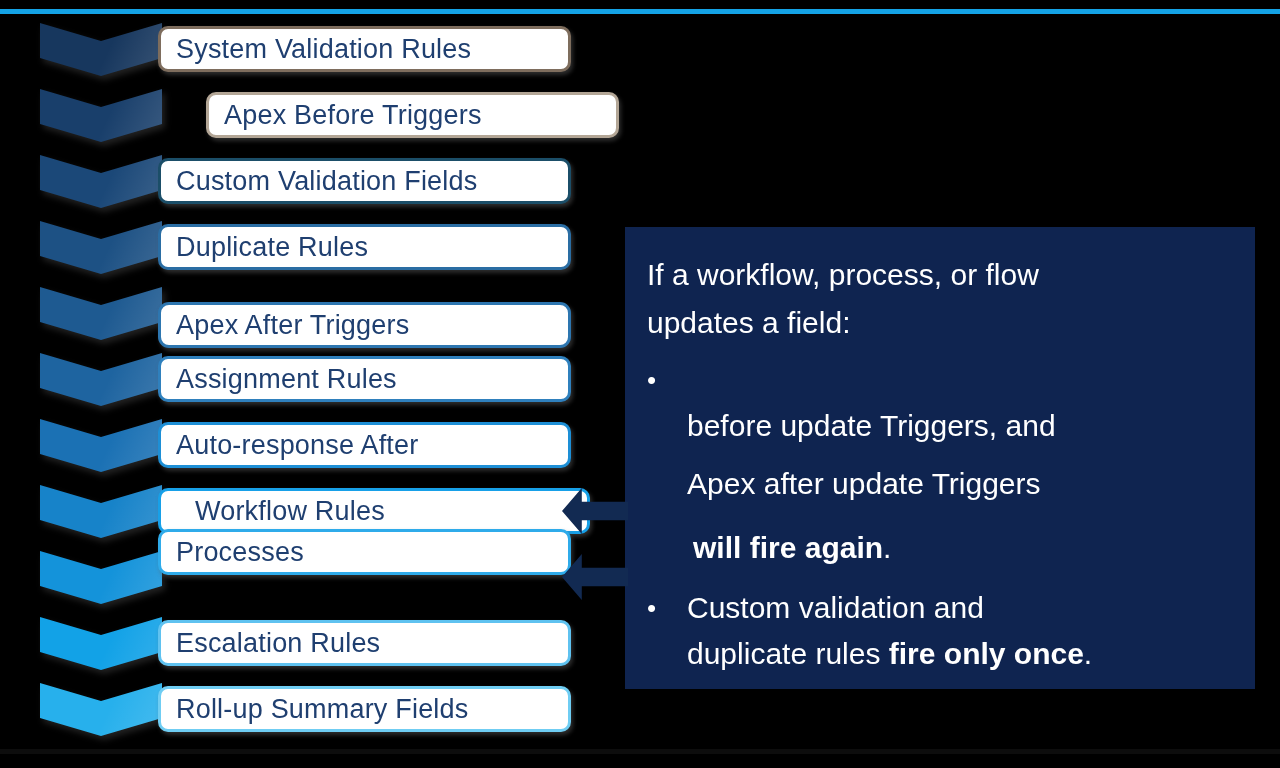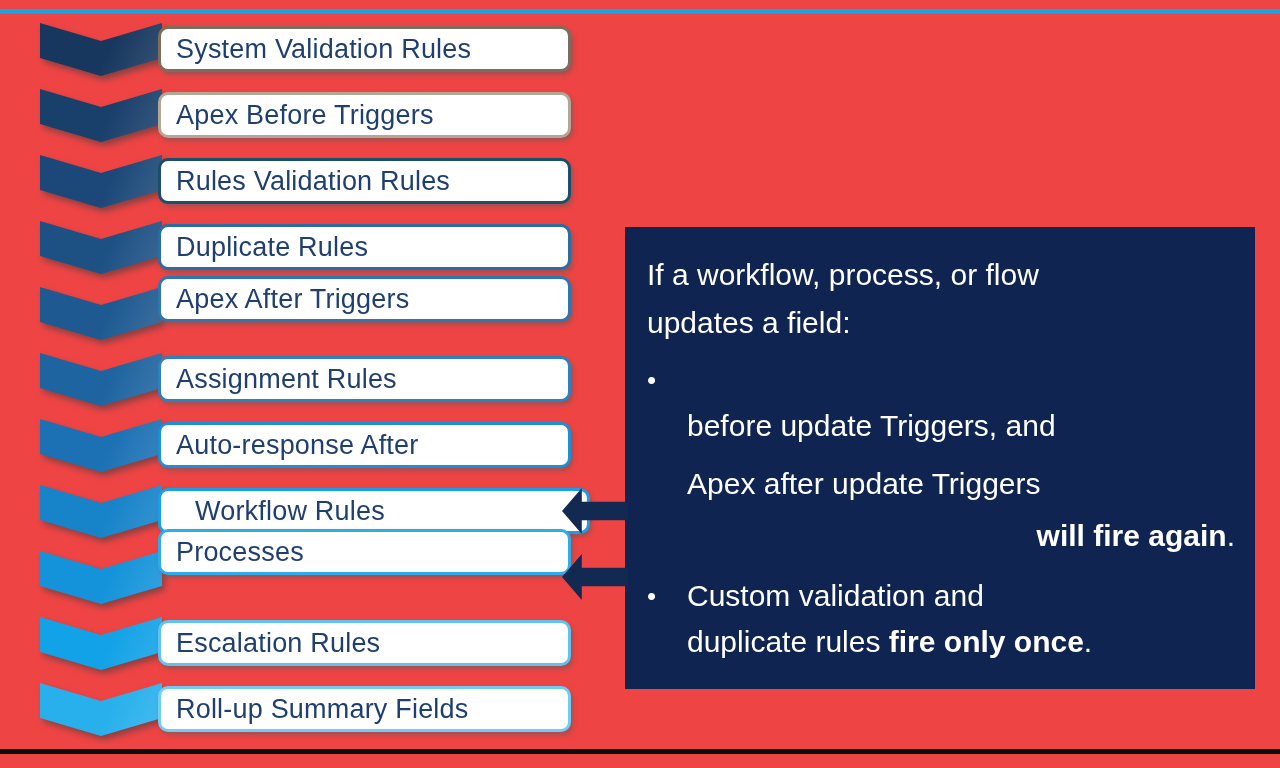--- a/index.html
+++ b/index.html
@@ -1,17 +1,17 @@
 <!DOCTYPE html>
 <html><head>
 <meta charset="utf-8">
 <style>
   html,body{margin:0;padding:0;background:#ffffff;}
   #slide{
-    position:relative;width:1280px;height:768px;background:#ef4444;
+    position:relative;width:1280px;height:768px;background:#000000;
     overflow:hidden;font-family:"Liberation Sans", sans-serif;
   }
   
   .top-rule{position:absolute;left:0;top:9px;width:1280px;height:5px;}
   .bottom-rule{position:absolute;left:0;top:749px;width:1280px;height:5px;}
   
   .chev-wrap{position:absolute;left:40px;width:122px;height:53px;
     filter:drop-shadow(3px 4px 3px rgba(60,60,60,0.55));}
   .chev{width:100%;height:100%;
     clip-path:polygon(0 0,50% 34%,100% 0,100% 66%,50% 100%,0 66%);
@@ -22,21 +22,21 @@
     display:flex;align-items:center;padding-left:15px;}
   .step-box span{font-size:27px;color:#1f3f70;letter-spacing:0.2px;white-space:nowrap;}
   
   .info-panel{position:absolute;left:625px;top:227px;width:630px;height:462px;
     color:#ffffff;box-sizing:border-box;padding:24px 20px 0 22px;}
   .info-panel .intro{margin:0 0 10px 0;font-size:30px;line-height:48px;}
   .bullet{display:flex;font-size:30px;line-height:46px;}
   .bullet .marker{width:40px;flex:0 0 40px;font-size:26px;line-height:46px;}
   .bullet .btext{flex:1;}
   .line3{margin-top:12px;}
-  .boldline{margin-top:6px;padding-left:6px;text-align:right;}
+  .boldline{margin-top:18px;padding-left:6px;}
   .bullet2{margin-top:14px;}
   b{font-weight:bold;}
   
   .arrow{position:absolute;width:66px;height:46px;
     clip-path:polygon(0 50%,30% 0,30% 30%,100% 30%,100% 70%,30% 70%,30% 100%);}
   
   .watermark{position:absolute;left:640px;top:300px;width:320px;height:460px;
     transform:rotate(-62deg);opacity:0.10;pointer-events:none;
     background:radial-gradient(ellipse 40% 12% at 50% 30%, #ff6f91 0%, transparent 70%),
                radial-gradient(ellipse 45% 10% at 45% 60%, #ff6f91 0%, transparent 70%),
@@ -52,39 +52,39 @@
   <div id="steps-layer">
       <div class="chev-wrap" style="top: 23px;">
         <div class="chev" style="background-color: rgb(23, 55, 94);"></div>
       </div>
       <div class="step-box" style="top: 26px; border-color: rgb(126, 109, 93);">
         <span style="color: rgb(31, 63, 112);">System Validation Rules</span>
       </div>
       <div class="chev-wrap" style="top: 89px;">
         <div class="chev" style="background-color: rgb(25, 63, 107);"></div>
       </div>
-      <div class="step-box" style="top: 92px; border-color: rgb(179, 166, 150);">
+      <div class="step-box" style="top: 92px; border-color: rgb(179, 166, 150); margin-left: 48px;">
         <span style="color: rgb(31, 63, 112);">Apex Before Triggers</span>
       </div>
       <div class="chev-wrap" style="top: 155px;">
         <div class="chev" style="background-color: rgb(27, 72, 120);"></div>
       </div>
       <div class="step-box" style="top: 158px; border-color: rgb(27, 78, 104);">
-        <span style="color: rgb(31, 63, 112);">Rules Validation Rules</span>
+        <span style="color: rgb(31, 63, 112);">Custom Validation Fields</span>
       </div>
       <div class="chev-wrap" style="top: 221px;">
         <div class="chev" style="background-color: rgb(29, 81, 132);"></div>
       </div>
       <div class="step-box" style="top: 224px; border-color: rgb(42, 109, 163);">
         <span style="color: rgb(31, 63, 112);">Duplicate Rules</span>
       </div>
       <div class="chev-wrap" style="top: 287px;">
         <div class="chev" style="background-color: rgb(30, 90, 145);"></div>
       </div>
-      <div class="step-box" style="top: 276px; border-color: rgb(45, 118, 176);">
+      <div class="step-box" style="top: 302px; border-color: rgb(45, 118, 176); border-radius: 11px;">
         <span style="color: rgb(31, 63, 112);">Apex After Triggers</span>
       </div>
       <div class="chev-wrap" style="top: 353px;">
         <div class="chev" style="background-color: rgb(30, 100, 160);"></div>
       </div>
       <div class="step-box" style="top: 356px; border-color: rgb(47, 128, 189);">
         <span style="color: rgb(31, 63, 112); text-align: right;">Assignment Rules</span>
       </div>
       <div class="chev-wrap" style="top: 419px;">
         <div class="chev" style="background-color: rgb(27, 113, 180);"></div>

